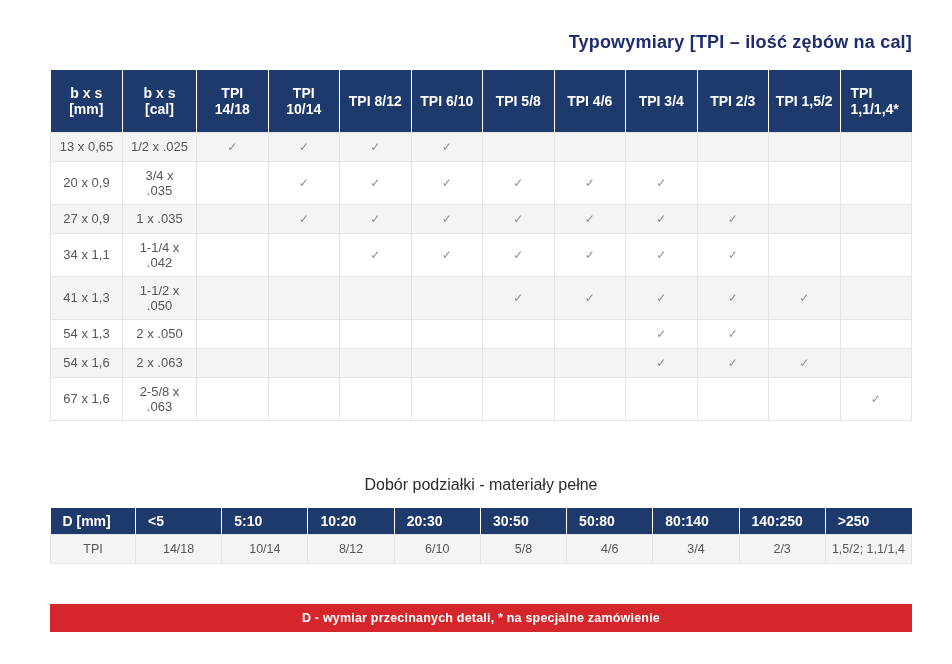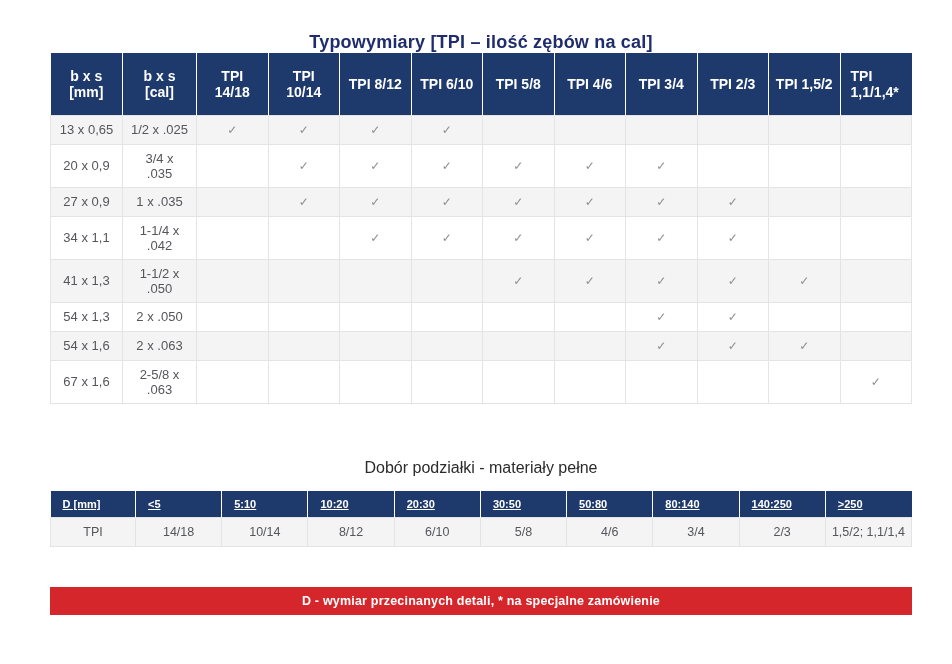--- a/index.html
+++ b/index.html
@@ -6,25 +6,26 @@
   body {
     width: 952px; height: 664px;
     background: #ffffff;
     font-family: "Liberation Sans", sans-serif;
     overflow: hidden;
   }
   .page { padding: 32px 40px 0 50px; }
   .content { width: 862px; }
 
   h1.main-title {
-    text-align: center;
+    text-align: right;
     font-size: 18px;
     font-weight: bold;
     color: #1f2c6d;
     letter-spacing: .2px;
+    margin-bottom: 17px;
   }
 
   table { border-collapse: collapse; table-layout: fixed; width: 862px; }
 
   
   .tpi-table th {
     background: #1e3a6c;
     color: #ffffff;
     font-size: 14px;
     font-weight: bold;
@@ -55,28 +56,27 @@
     font-weight: normal;
     color: #2b2b2b;
     margin-top: 55px;
     margin-bottom: 14px;
   }
 
   
   .pitch-table th {
     background: #1e3a6c;
     color: #ffffff;
-    font-size: 11px;
+    font-size: 14px;
     font-weight: bold;
     text-align: left;
     vertical-align: middle;
     height: 27px;
     padding: 4px 4px 4px 12px;
     border-right: 1px solid #ffffff;
-    text-decoration: underline;
   }
   .pitch-table th:last-child { border-right: none; }
   .pitch-table td {
     background: #f4f4f5;
     border: 1px solid #e4e4e4;
     text-align: center;
     vertical-align: middle;
     font-size: 12.5px;
     color: #55565a;
     height: 29px;

